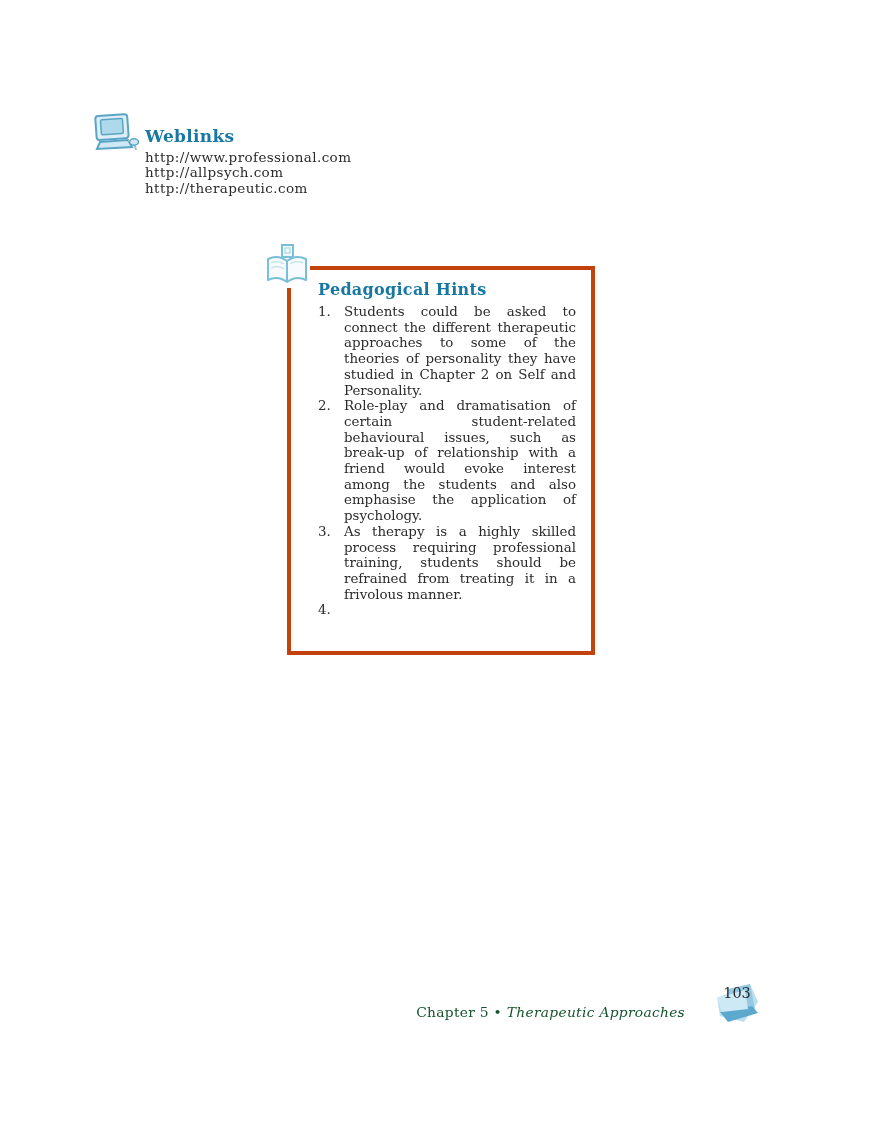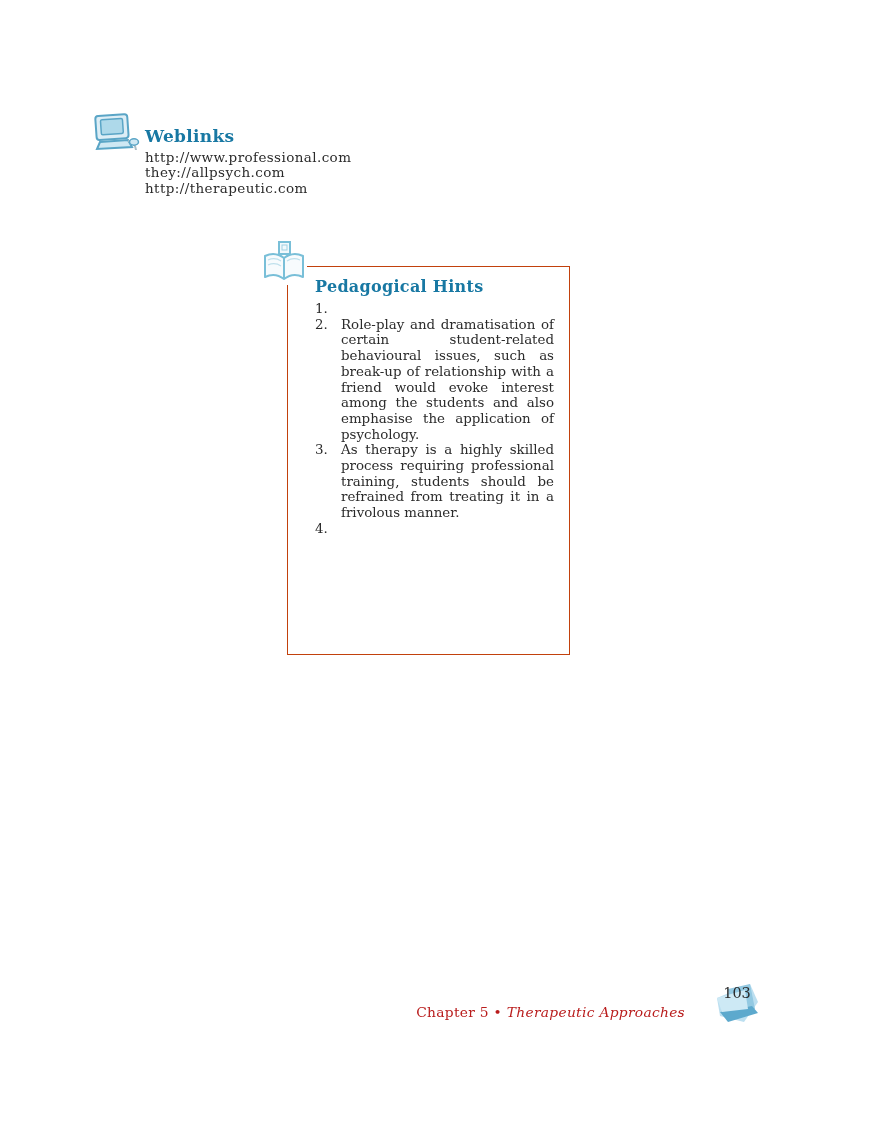--- a/index.html
+++ b/index.html
@@ -37,23 +37,23 @@
     line-height: 15.3px;
     color: #2b2b2b;
     letter-spacing: 0.4px;
   }
 
   
   .hints-box {
     position: absolute;
     left: 287px;
     top: 266px;
-    width: 283px;
+    width: 308px;
     height: 389px;
-    border: 1px solid #c2410c;
+    border: 4px solid #c2410c;
     background: #ffffff;
     box-sizing: border-box;
   }
   .hints-book-icon {
     position: absolute;
     left: -27px;
     top: -26px;
     width: 46px;
     height: 44px;
     background: #ffffff;
@@ -75,21 +75,21 @@
   .hint-item { display: flex; }
   .hint-number { flex: none; width: 26px; }
   .hint-text { flex: 1; text-align: justify; }
 
   
   .footer-text {
     position: absolute;
     top: 1004px;
     right: 190px;
     font-size: 13.8px;
-    color: #b91c1c;
+    color: #14532d;
     letter-spacing: 0.3px;
     white-space: nowrap;
   }
   .footer-chapter-title { font-style: italic; }
   .page-flag {
     position: absolute;
     left: 714px;
     top: 982px;
     width: 46px;
     height: 42px;
@@ -117,38 +117,39 @@
         <rect x="8" y="7" width="22" height="15" rx="1.5" fill="#aed9ea" stroke="#5aa5c6" stroke-width="1.5"></rect>
       </g>
       <path d="M7 30 L35 28 L39 35 L4 37 Z" fill="#cfe8f3" stroke="#5aa5c6" stroke-width="2"></path>
       <path d="M35 29 q7 1 8 9" fill="none" stroke="#a9bcc4" stroke-width="2"></path>
       <ellipse cx="41" cy="30" rx="4.5" ry="3.2" fill="#cfe8f3" stroke="#5aa5c6" stroke-width="1.5"></ellipse>
     </svg>
   </div>
   <div class="weblinks-title">Weblinks</div>
   <div class="weblinks-list">
     <div>http://www.professional.com</div>
-    <div>they://allpsych.com</div>
+    <div>http://allpsych.com</div>
     <div>http://therapeutic.com</div>
   </div>
 
   <div class="hints-box">
     <div class="hints-book-icon">
       <svg width="46" height="44" viewBox="0 0 46 44">
         <rect x="18" y="1" width="11" height="12" fill="#f2f9fc" stroke="#79bfd8" stroke-width="2"></rect>
         <rect x="21" y="4" width="5" height="5" fill="none" stroke="#9fd0e2" stroke-width="1"></rect>
         <path d="M4 15 Q14 10 23 17 Q32 10 42 15 L42 36 Q32 31 23 38 Q14 31 4 36 Z" fill="#f7fbfd" stroke="#79bfd8" stroke-width="2" stroke-linejoin="round"></path>
         <line x1="23" y1="17" x2="23" y2="38" stroke="#79bfd8" stroke-width="2"></line>
         <path d="M7 19 Q14 16 20 20 M7 24 Q14 21 20 25 M26 20 Q32 16 39 19" fill="none" stroke="#bfe0ec" stroke-width="1.3"></path>
       </svg>
     </div>
     <div class="hints-title">Pedagogical Hints</div>
     <div class="hints-list">
       <div class="hint-item">
         <span class="hint-number">1.</span>
+        <span class="hint-text">Students could be asked to connect the different therapeutic approaches to some of the theories of personality they have studied in Chapter 2 on Self and Personality.</span>
       </div>
       <div class="hint-item">
         <span class="hint-number">2.</span>
         <span class="hint-text">Role-play and dramatisation of certain student-related behavioural issues, such as break-up of relationship with a friend would evoke interest among the students and also emphasise the application of psychology.</span>
       </div>
       <div class="hint-item">
         <span class="hint-number">3.</span>
         <span class="hint-text">As therapy is a highly skilled process requiring professional training, students should be refrained from treating it in a frivolous manner.</span>
       </div>
       <div class="hint-item">

